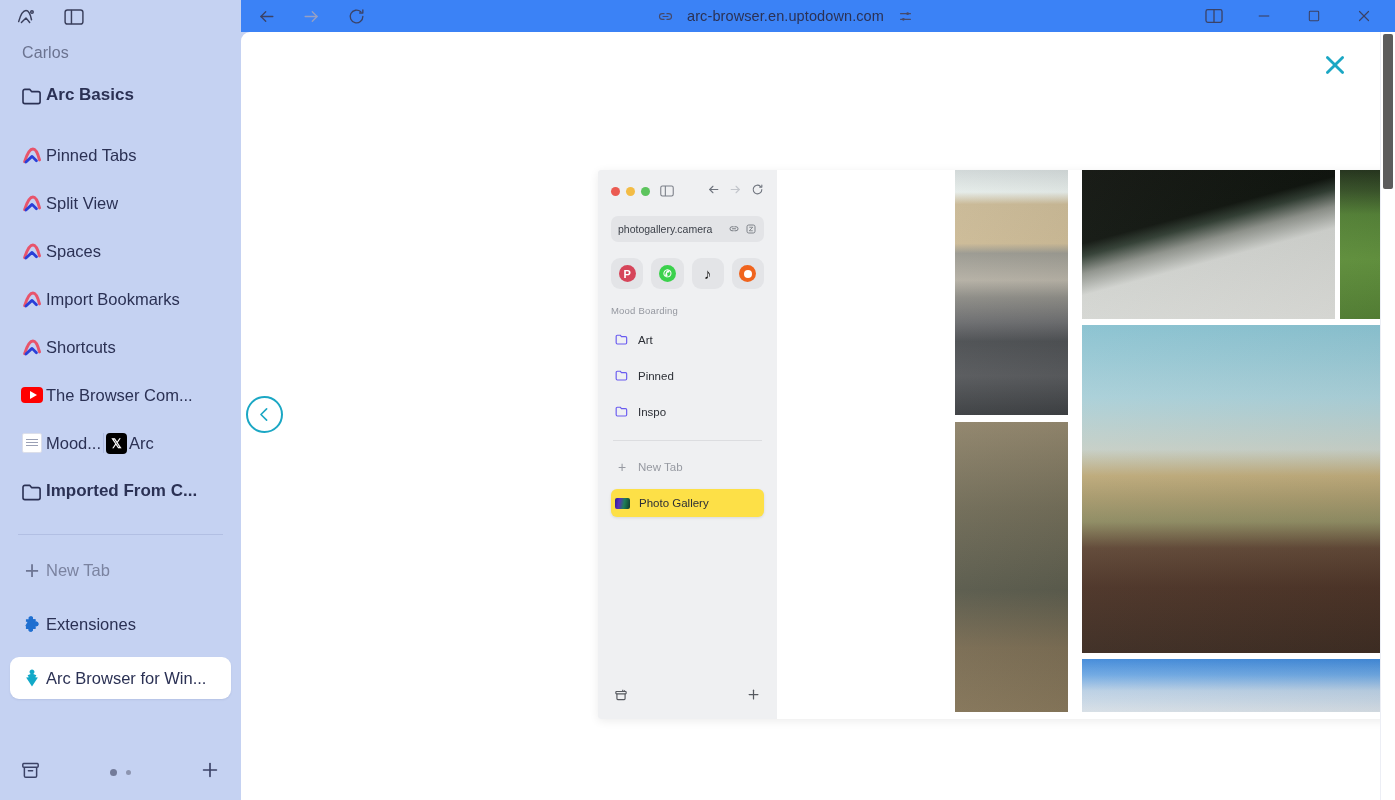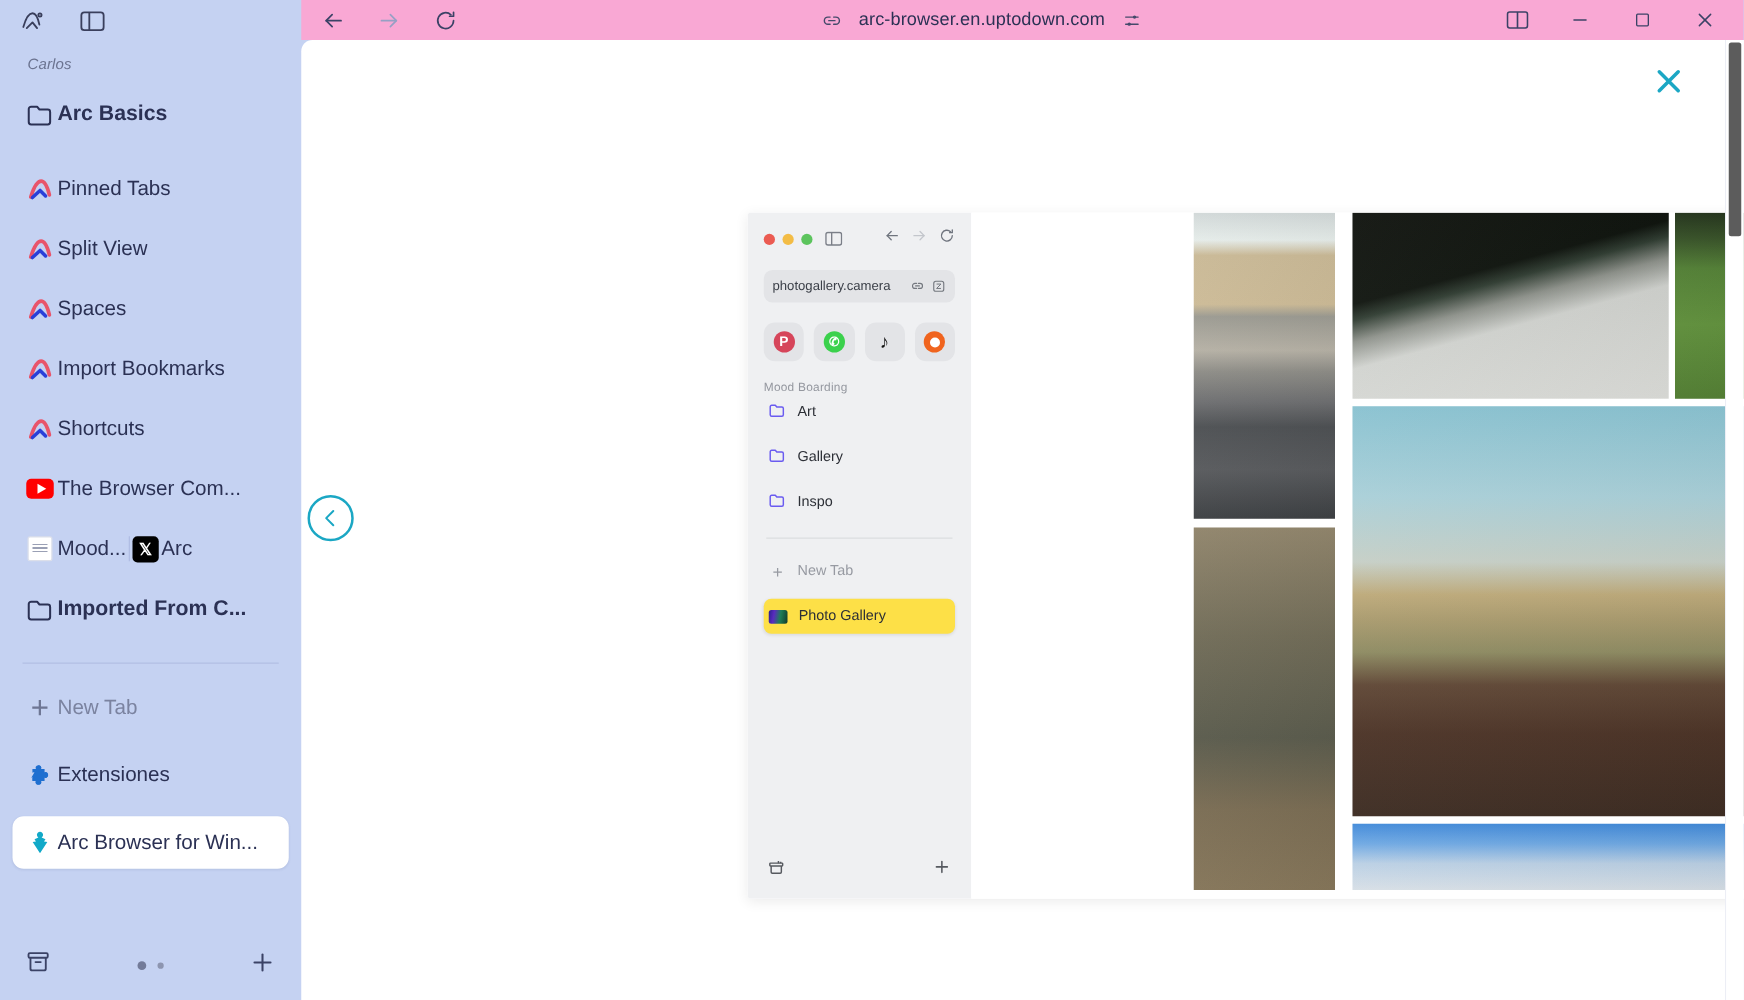--- a/index.html
+++ b/index.html
@@ -22,21 +22,21 @@
     height: 34px; display: flex; align-items: center;
     padding-left: 12px; gap: 20px;
   }
   .sb-icon-btn {
     width: 28px; height: 26px; display: flex;
     align-items: center; justify-content: center;
     color: #3a3f5c; cursor: pointer;
   }
   .sb-profile {
     padding: 10px 15px 6px 22px;
-    font-size: 12px; color: #6b7390; letter-spacing: .1px; font-style: italic;
+    font-size: 16px; color: #6b7390; letter-spacing: .1px;
   }
   .sb-list { padding-top: 4px; }
   .sb-row {
     display: flex; align-items: center;
     height: 42px; margin: 6px 10px; padding: 0 10px;
     border-radius: 9px; cursor: pointer; gap: 2px;
   }
   .sb-row.folder { margin-bottom: 8px; }
   .sb-row .lbl {
     font-size: 16.5px; color: #2b3154; white-space: nowrap;
@@ -86,21 +86,21 @@
   #main {
     position: absolute; left: 241px; top: 32px;
     width: 1154px; height: 768px;
     background: #ffffff;
     border-top-left-radius: 9px;
     overflow: hidden;
   }
   
   #chrome {
     position: absolute; left: 241px; top: 0; width: 1154px; height: 32px;
-    display: flex; align-items: center; background: #f9a8d4;
+    display: flex; align-items: center; background: #3b82f6;
   }
   .nav-btns { display: flex; align-items: center; gap: 21px; padding-left: 13px; }
   .nav-btn { width: 24px; height: 24px; display: flex; align-items: center;
              justify-content: center; color: #3b4266; cursor: pointer; }
   .nav-btn.dim { color: #96a0c4; }
   .addr {
     flex: 1; display: flex; align-items: center; justify-content: center; gap: 13px;
   }
   .addr .url { font-size: 14.5px; color: #2b3154; letter-spacing: .1px; }
   .addr .gl { color:#45496a; display:flex; align-items:center; }
@@ -150,21 +150,21 @@
   .m-url .t { font-size: 10.5px; color:#3c4049; flex:1; white-space:nowrap; }
   .m-url .i { color:#74787f; display:flex; }
 
   .m-shortcuts { display: flex; gap: 8px; margin-bottom: 16px; }
   .m-sc { width: 33px; height: 31px; border-radius: 9px; background: #e3e4e7;
           display:flex; align-items:center; justify-content:center; }
   .sc-circ { width: 17px; height: 17px; border-radius: 50%;
              display:flex; align-items:center; justify-content:center;
              font-size: 11px; font-weight:700; color:#fff; }
 
-  .m-sec-title { font-size: 9.5px; color: #94979f; margin-bottom: 0; letter-spacing:.2px; }
+  .m-sec-title { font-size: 9.5px; color: #94979f; margin-bottom: 10px; letter-spacing:.2px; }
   .m-item { display:flex; align-items:center; gap: 9px; height: 27px; margin-bottom: 9px;
             padding: 0 4px; border-radius: 6px; }
   .m-item .t { font-size: 11.5px; font-weight: 400; color: #2c2f36; }
   .m-item .t.muted { font-weight: 400; color: #979aa2; }
   .m-item.sel { background: #fde047; box-shadow: 0 1px 3px rgba(0,0,0,.10); height: 28px; }
 
   .m-hr { height:1px; background:#dcdde0; margin: 6px 2px 12px 2px; }
   .m-bottom { margin-top: auto; display:flex; align-items:center;
               justify-content: space-between; padding: 0 3px 13px 3px; color:#56595f; }
 
@@ -514,21 +514,21 @@
             </svg>
           </span>
           <span class="t">Art</span>
         </div>
         <div class="m-item">
           <span>
             <svg width="14" height="12" viewBox="0 0 24 20" fill="none" stroke="#6a5bf0" stroke-width="2" stroke-linejoin="round">
               <path d="M2 5.5a2 2 0 0 1 2-2h5l2 2.4h7a2 2 0 0 1 2 2v8.6a2 2 0 0 1-2 2H4a2 2 0 0 1-2-2z"></path>
             </svg>
           </span>
-          <span class="t">Gallery</span>
+          <span class="t">Pinned</span>
         </div>
         <div class="m-item">
           <span>
             <svg width="14" height="12" viewBox="0 0 24 20" fill="none" stroke="#6a5bf0" stroke-width="2" stroke-linejoin="round">
               <path d="M2 5.5a2 2 0 0 1 2-2h5l2 2.4h7a2 2 0 0 1 2 2v8.6a2 2 0 0 1-2 2H4a2 2 0 0 1-2-2z"></path>
             </svg>
           </span>
           <span class="t">Inspo</span>
         </div>
 

